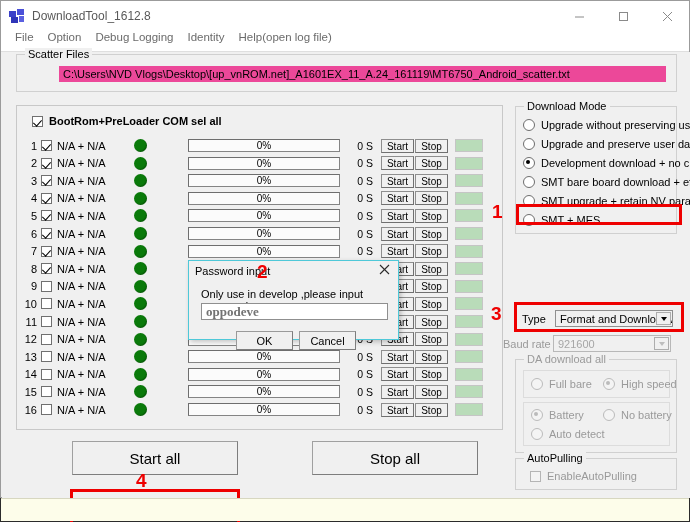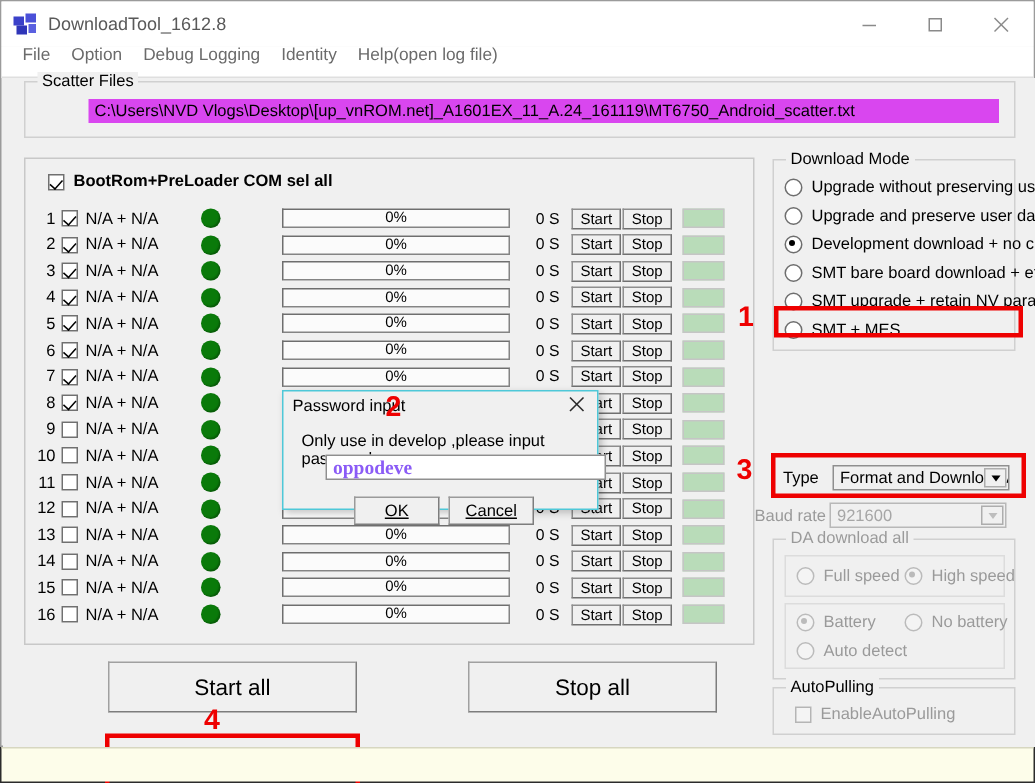--- a/index.html
+++ b/index.html
@@ -107,21 +107,21 @@
   .gbox.dim > .glabel { color: #9a9a9a; }
 
   
   #scatter-box {
     left: 14px; top: 2px; width: 661px; height: 38px;
   }
   #scatter-path {
     position: absolute;
     left: 42px; top: 11px;
     width: 607px; height: 16px;
-    background: #d946ef;
+    background: #ec4899;
     color: #000;
     font-size: 11px;
     padding-left: 4px;
     line-height: 16px;
     white-space: nowrap;
     overflow: hidden;
     box-sizing: border-box;
   }
 
   
@@ -377,44 +377,43 @@
     width: 13px; height: 13px;
     color: #2b2b2b;
   }
   #pwd-prompt {
     position: absolute;
     left: 12px; top: 27px;
     font-size: 11px;
   }
   #pwd-input {
     position: absolute;
-    left: 28px; top: 42px;
+    left: 12px; top: 42px;
     width: 187px; height: 17px;
     background: #fff;
     border: 1px solid #8f8f8f;
     box-sizing: border-box;
-    color: #8b5cf6;
+    color: #737373;
     font-family: "Liberation Serif", serif;
     font-weight: bold;
     font-size: 13px;
     line-height: 16px;
     padding-left: 4px;
   }
   .dlg-btn {
     position: absolute;
     top: 70px;
     width: 57px; height: 19px;
     background: #f0f0f0;
     border: 1px solid #9a9a9a;
     border-right-color: #7d7d7d;
     border-bottom-color: #7d7d7d;
     box-sizing: border-box;
     display: flex; align-items: center; justify-content: center;
     font-size: 11px;
-    text-decoration: underline;
   }
   #pwd-ok { left: 47px; }
   #pwd-cancel { left: 110px; }
 
   
   .anno-num {
     position: absolute;
     color: #ee0000;
     font-weight: bold;
     font-size: 19px;
@@ -717,21 +716,21 @@
           </span>
       </div>
     </div>
 
     <div class="gbox dim" id="da-box">
       <span class="glabel">DA download all</span>
 
       <div class="inner-panel" id="da-inner1">
         <div class="radio-row" style="left:7px; top:7px;">
           <span class="rd dim"></span>
-          <span class="dimtext">Full speed</span>
+          <span class="dimtext">Full bare</span>
         </div>
         <div class="radio-row" style="left:79px; top:7px;text-align:center;">
           <span class="rd dim sel"></span>
           <span class="dimtext">High speed</span>
         </div>
       </div>
 
       <div class="inner-panel" id="da-inner2">
         <div class="radio-row" style="left:7px; top:6px;">
           <span class="rd dim sel"></span>

